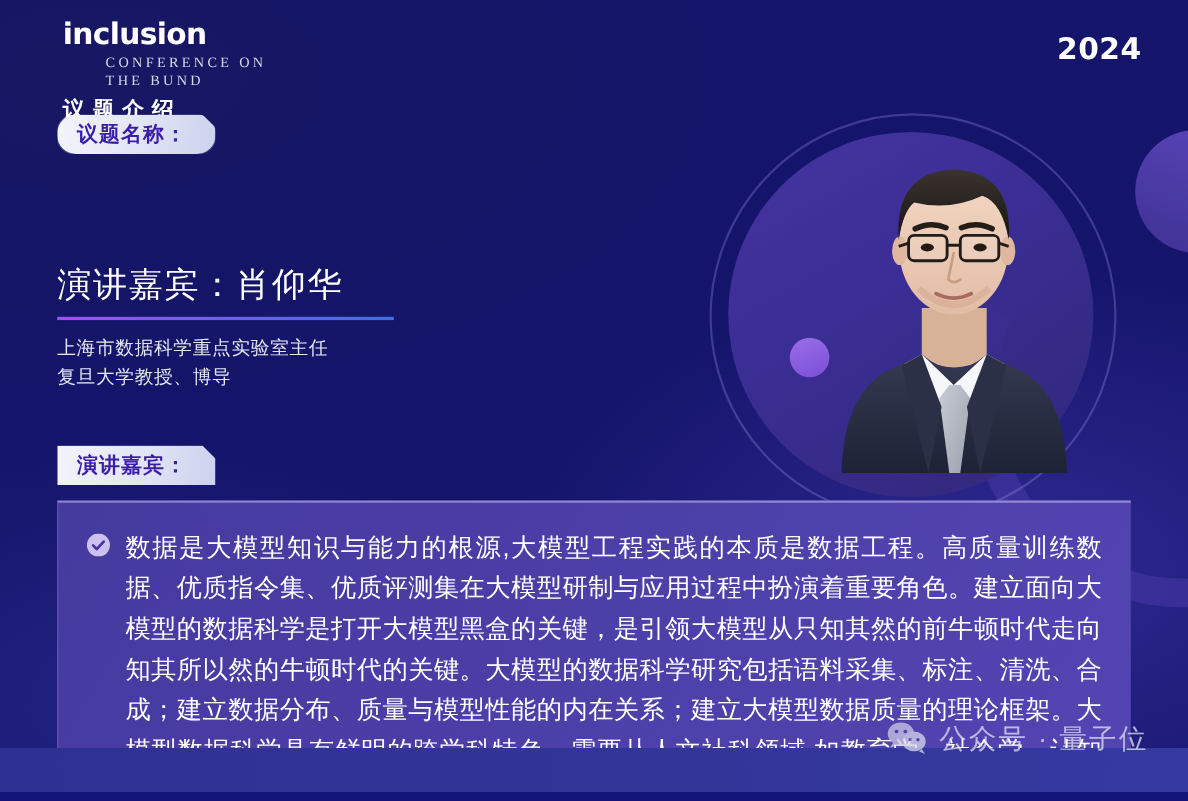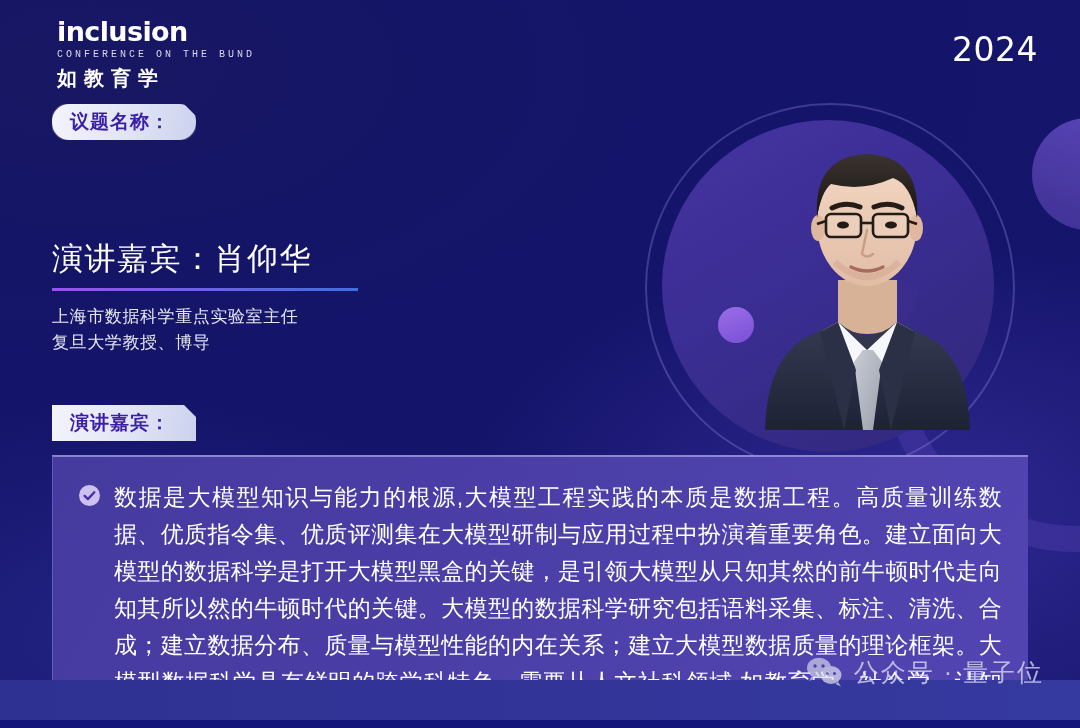--- a/index.html
+++ b/index.html
@@ -99,40 +99,41 @@
   .logo-word {
     color: #ffffff;
     font-size: 27px;
     font-weight: 700;
     letter-spacing: -0.6px;
     line-height: 1;
     font-family: "DejaVu Sans", sans-serif;
   }
   .logo-sub {
     color: #d9d9ea;
-    font-size: 10px;
+    font-size: 13px;
     letter-spacing: 3.0px;
     margin-top: 4px;
-    font-family: Liberation Mono, monospace;
+    font-family: Liberation Serif, serif;
+    margin-left: 39px;
   }
   .logo-cn {
     color: #ffffff;
     font-size: 20px;
     font-weight: 700;
     letter-spacing: 7px;
     margin-top: 5px;
   }
 
   .year {
     position: absolute;
     right: 42px;
     top: 30px;
     color: #ffffff;
-    font-size: 33px;
-    font-weight: 400;
+    font-size: 27px;
+    font-weight: 700;
     letter-spacing: 0.5px;
     font-family: "DejaVu Sans", sans-serif;
   }
 
   
   .chip {
     position: absolute;
     height: 36px;
     display: flex;
     align-items: center;
@@ -323,21 +324,21 @@
 
       <path d="M91 155 q16 8 32 0" stroke="#a76a5d" stroke-width="3.4" fill="none" stroke-linecap="round"></path>
 
       <path d="M75 150 q32 30 64 0" stroke="rgba(190,140,115,0.25)" stroke-width="6" fill="none"></path>
     </svg>
   </div>
 
   <div class="logo">
     <div class="logo-word">inclusion</div>
     <div class="logo-sub">CONFERENCE ON THE BUND</div>
-    <div class="logo-cn">如教育学</div>
+    <div class="logo-cn">议题介绍</div>
   </div>
 
   <div class="year">2024</div>
 
   <div class="chip chip-topic">
     <span>议题名称：</span>
   </div>
 
 
   <div class="speaker">演讲嘉宾：肖仰华</div>

